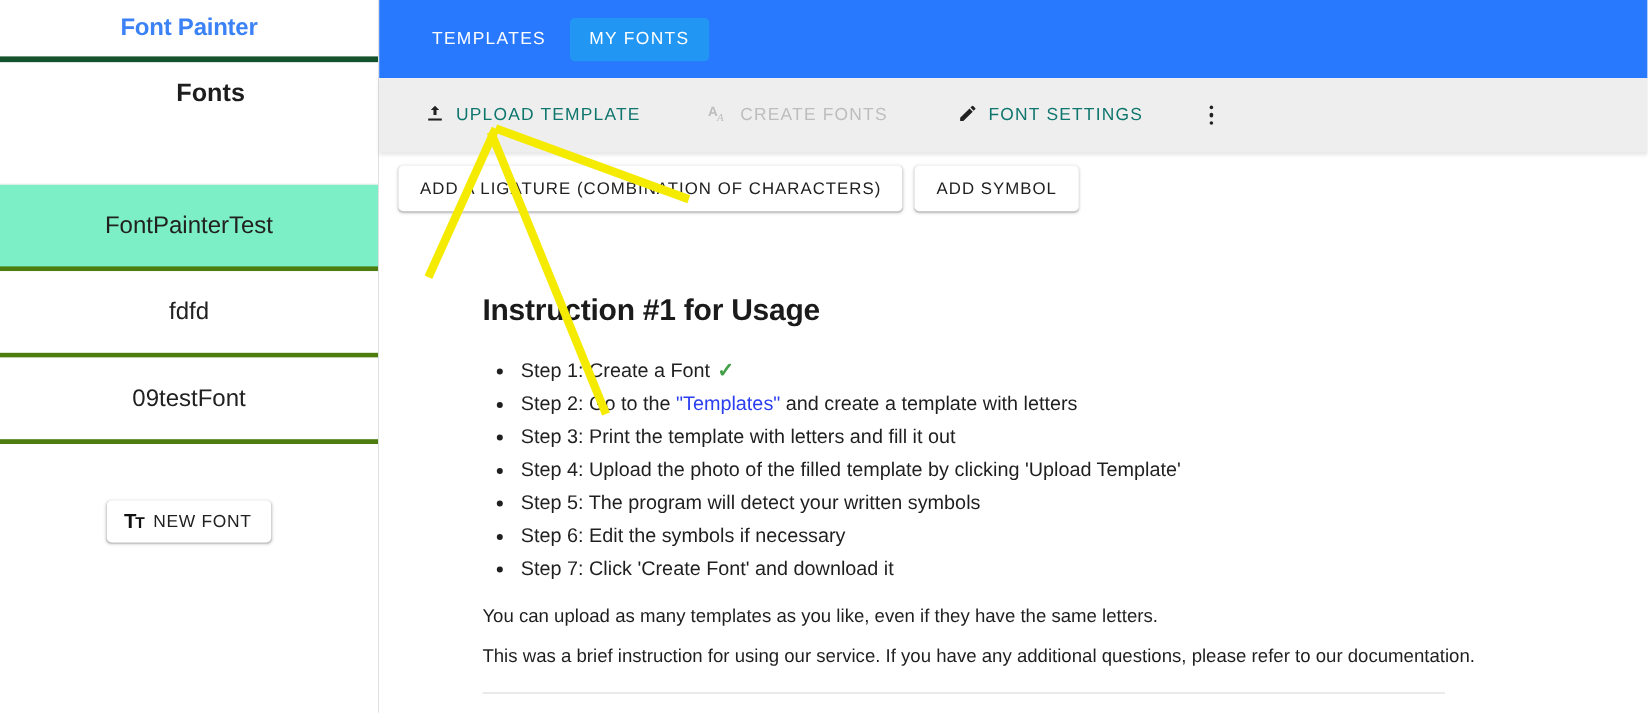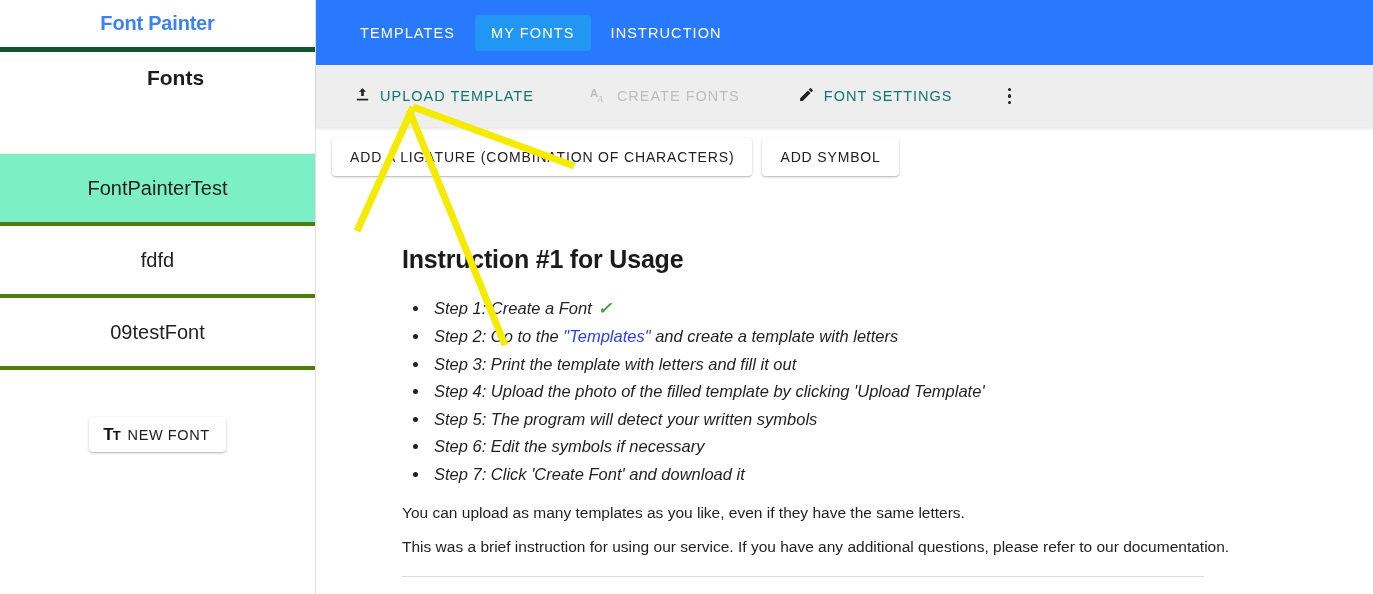--- a/index.html
+++ b/index.html
@@ -224,21 +224,20 @@
     list-style: disc;
     padding-left: 28px;
     margin-bottom: 22px;
   }
   .steps li {
     font-size: 16.5px;
     color: #1f1f1f;
     line-height: 1;
     margin-bottom: 11px;
     padding-left: 4px;
-    font-style: italic;
   }
   .check {
     color: #43a047;
     font-size: 17px;
     font-weight: 700;
     margin-left: 6px;
   }
   .link {
     color: #2a3ef0;
     text-decoration: none;
@@ -294,21 +293,20 @@
       </button>
     </div>
 
   </aside>
 
   <section id="main">
 
     <nav class="topbar">
       <button class="tab">TEMPLATES</button>
       <button class="tab active">MY FONTS</button>
-      <button class="tab">INSTRUCTION</button>
     </nav>
 
     <div class="toolbar">
 
       <button class="tool-btn">
         <span>
           <svg width="17" height="17" viewBox="0 0 24 24" fill="#212121" aria-hidden="true">
             <path d="M12 3l5 5h-3.2v6h-3.6V8H7l5-5z"></path>
             <rect x="4" y="18" width="16" height="2.4"></rect>
           </svg>

